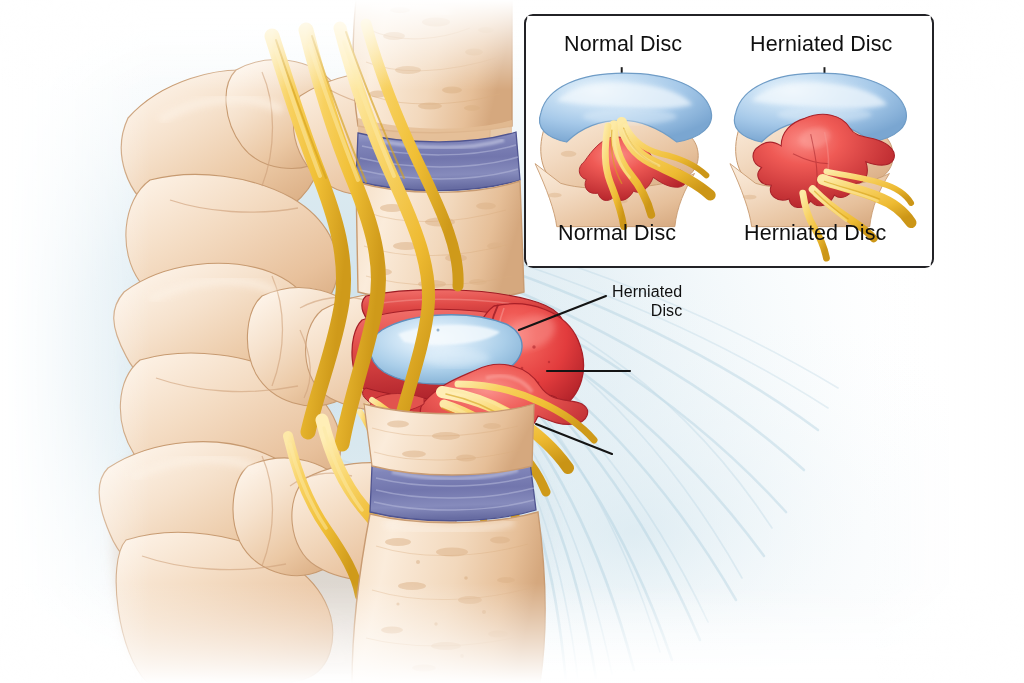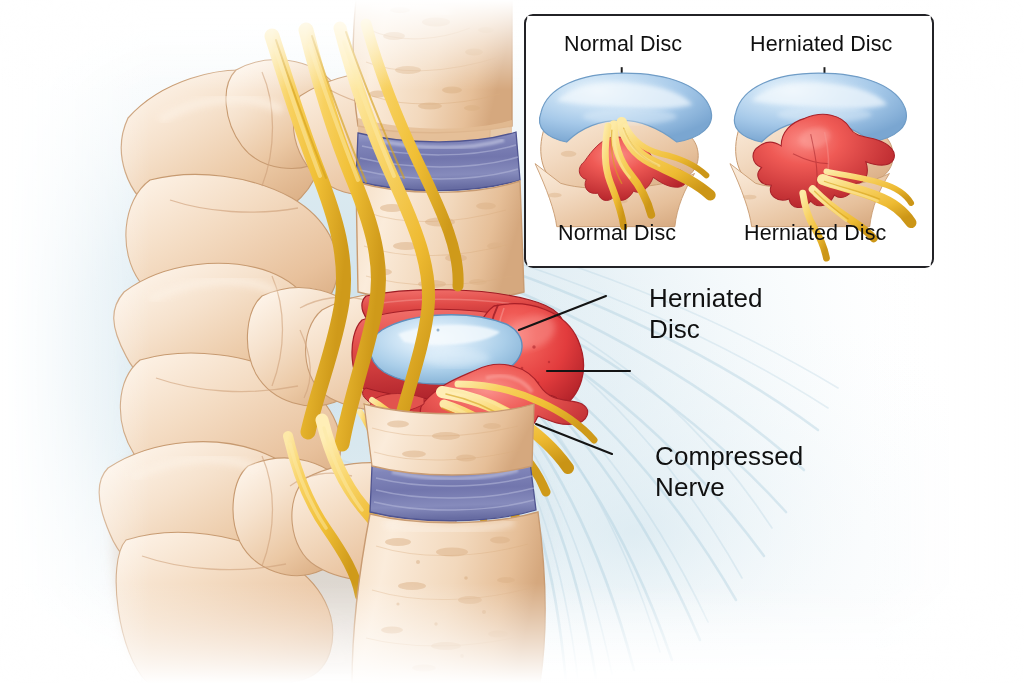--- a/index.html
+++ b/index.html
@@ -22,22 +22,23 @@
     display:block;
   }
   .lbl{
     position:absolute;
     color:#101010;
     font-family:"Liberation Sans", sans-serif;
     font-weight:400;
     line-height:1.18;
     white-space:pre-line;
     letter-spacing:0.1px;
+    text-align:right;
   }
-  .lbl-main{ font-size:26px;margin-left:37px; }
+  .lbl-main{ font-size:16px; }
   .lbl-inset{ font-size:21.5px; }
   #insetBox{
     position:absolute;
     left:524px; top:14px;
     width:410px; height:254px;
     background:#ffffff;
     border:2.2px solid #222226;
     border-radius:9px;
     box-sizing:border-box;
   }
@@ -717,16 +718,14 @@
     <div class="lbl lbl-inset" style="left:38px;top:16px;">Normal Disc</div>
     <div class="lbl lbl-inset" style="left:224px;top:16px;">Herniated Disc</div>
     <div class="lbl lbl-inset" style="left:32px;top:205px;">Normal Disc</div>
     <div class="lbl lbl-inset" style="left:218px;top:205px;">Herniated Disc</div>
   </div>
 
   <div class="lbl lbl-main" style="left:612px;top:283px;">Herniated
 Disc</div>
 
 
-  <div class="lbl lbl-main" style="left:618px;top:441px;">Compressed
-Nerve</div>
 
 </div>
 
 </body></html>

